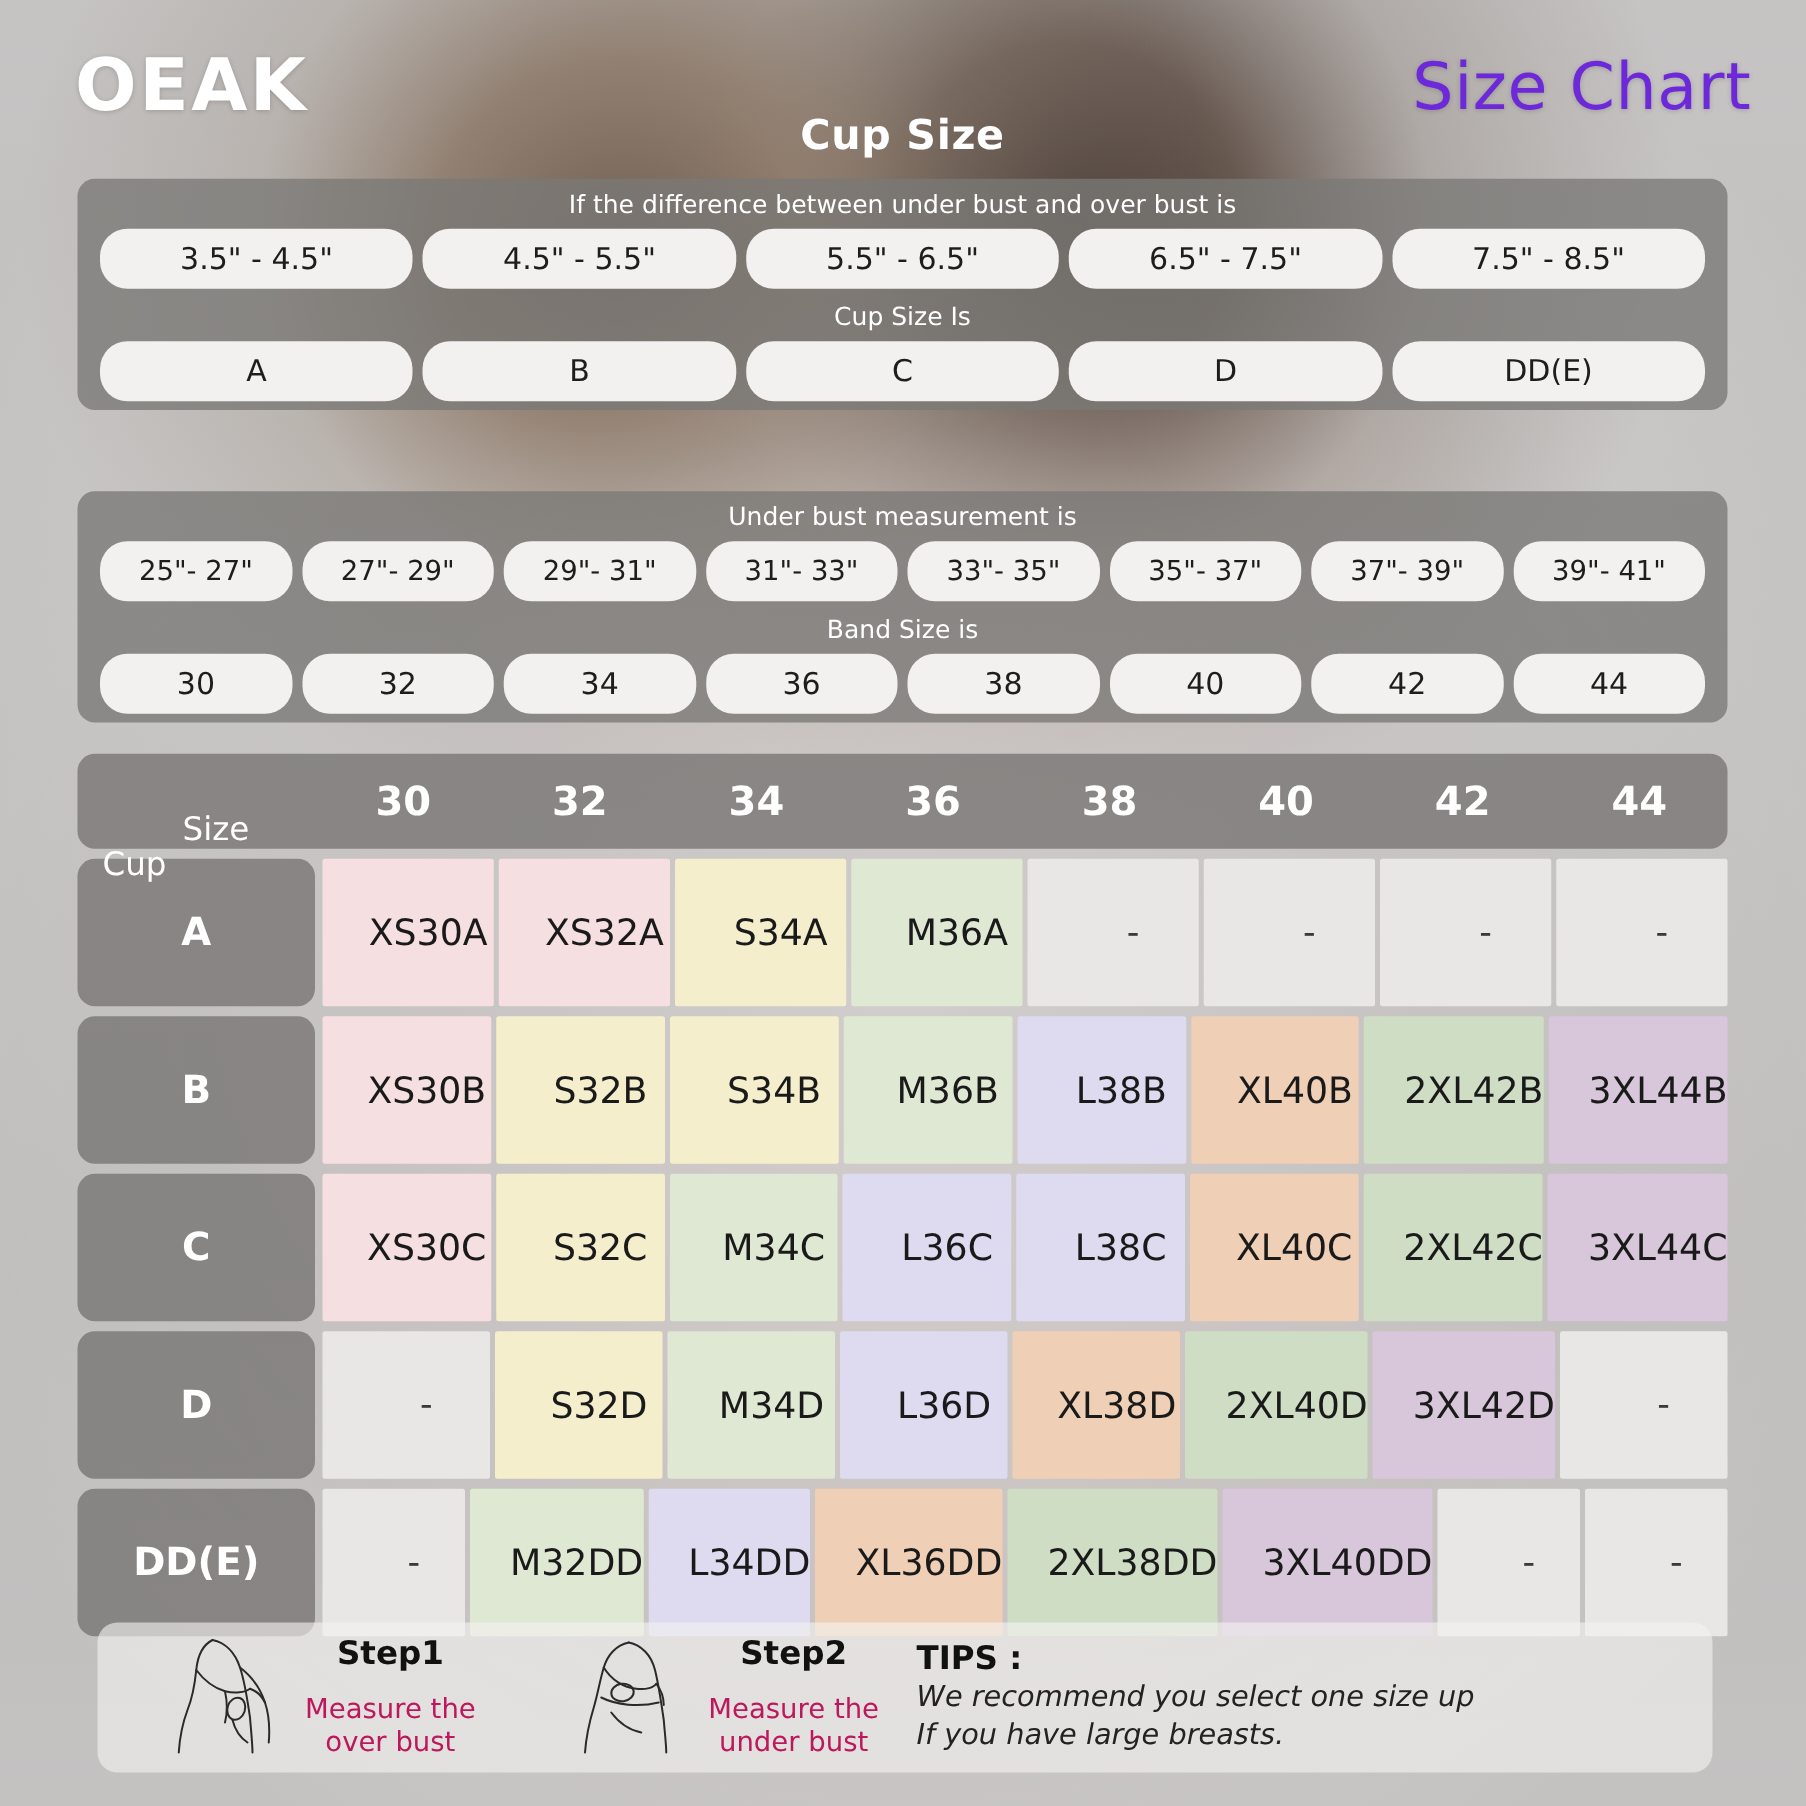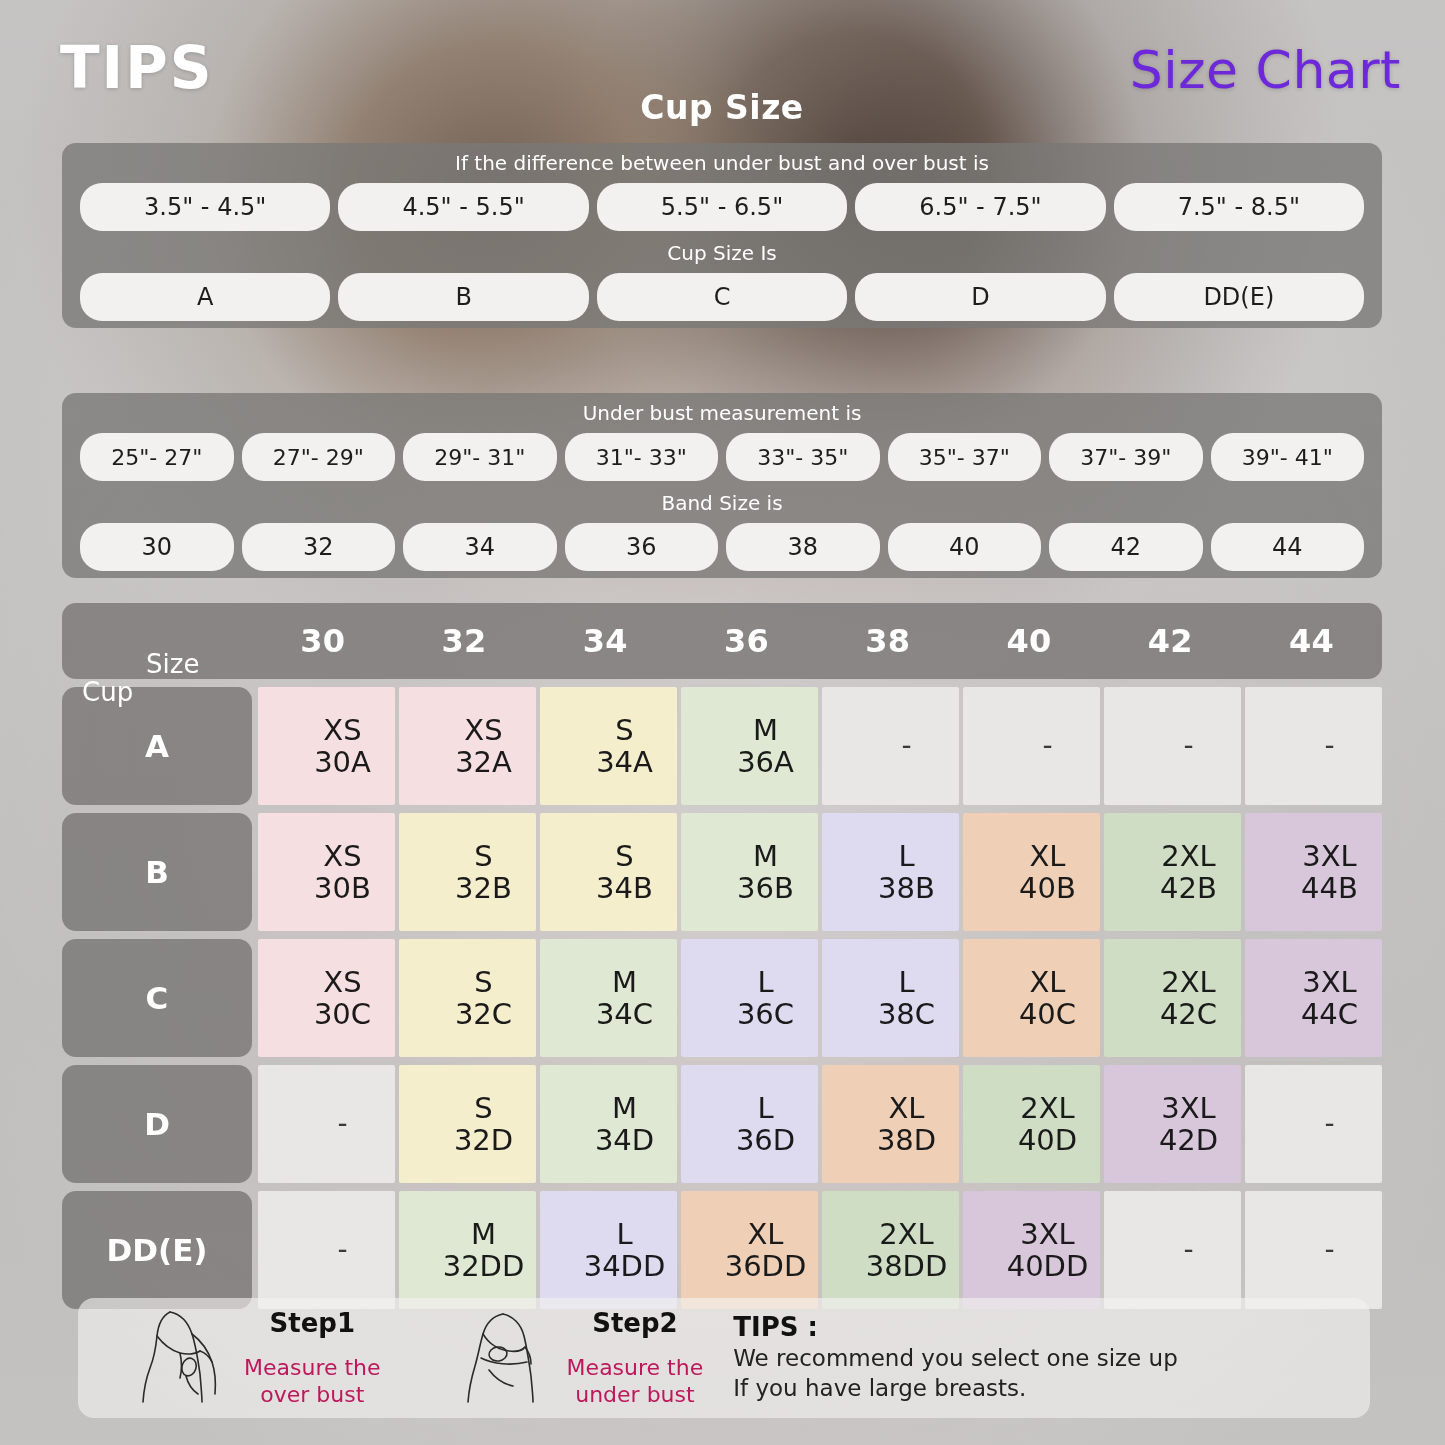--- a/index.html
+++ b/index.html
@@ -77,50 +77,50 @@
     flex:1;text-align:center;color:#fff;font-size:32px;font-weight:700;
   }
   .mrow{display:flex;align-items:stretch;margin-top:8px;height:118px;}
   .mrow .rowlab{
     width:190px;flex:none;background:rgba(122,120,118,0.82);
     border-radius:14px;color:#fff;font-size:31px;font-weight:700;
     display:flex;align-items:center;justify-content:center;
   }
   .mrow .cells{flex:1;display:flex;gap:4px;margin-left:6px;}
   .mcell{
-    flex:1;display:flex;flex-direction:column;align-items:center;justify-content:center;
+    flex:1;display:flex;flex-direction:row;align-items:center;justify-content:center;
     font-size:29px;color:#1a1a1a;line-height:1.12;border-radius:2px;padding-left:32px;
   }
   .mcell span{display:block;}
   .mcell.empty{color:#3a3a3a;font-size:28px;}
 
   
   .footer{
     position:absolute;left:78px;top:1298px;width:1292px;height:120px;
     background:rgba(243,242,241,0.62);border-radius:16px;
     display:flex;align-items:center;
   }
   .step{display:flex;align-items:center;text-align:center;}
   .stepfig{width:108px;height:104px;flex:none;}
   .steptxt{margin-left:6px;}
   .steptxt .t{font-size:26px;font-weight:700;color:#111;}
   .steptxt .d{font-size:22px;color:#be185d;line-height:1.25;margin-top:16px;}
   .tips{margin-left:30px;}
   .tips .t{font-size:26px;font-weight:700;color:#111;}
-  .tips .d{font-size:23px;color:#222;line-height:1.3;margin-top:2px;}
+  .tips .d{font-size:23px;color:#222;line-height:1.3;margin-top:2px;font-style:italic;}
 </style>
 </head>
 <body>
 
 <div id="bg"></div>
 <div id="bgvig"></div>
 
 <div id="wrap">
 
-  <div class="logo">TIPS</div>
+  <div class="logo">OEAK</div>
   <div class="sizechart">Size Chart</div>
 
   <div class="panel" style="left:62px;top:143px;width:1320px;height:185px;">
     <div class="panel-sub" style="margin-top:8px;">If the  difference between under bust and over bust is</div>
     <div class="row" style="margin-top:8px;">
       <div class="cell">3.5" -  4.5"</div>
       <div class="cell">4.5" -  5.5"</div>
       <div class="cell">5.5" -  6.5"</div>
       <div class="cell">6.5" -  7.5"</div>
       <div class="cell">7.5" -  8.5"</div>

